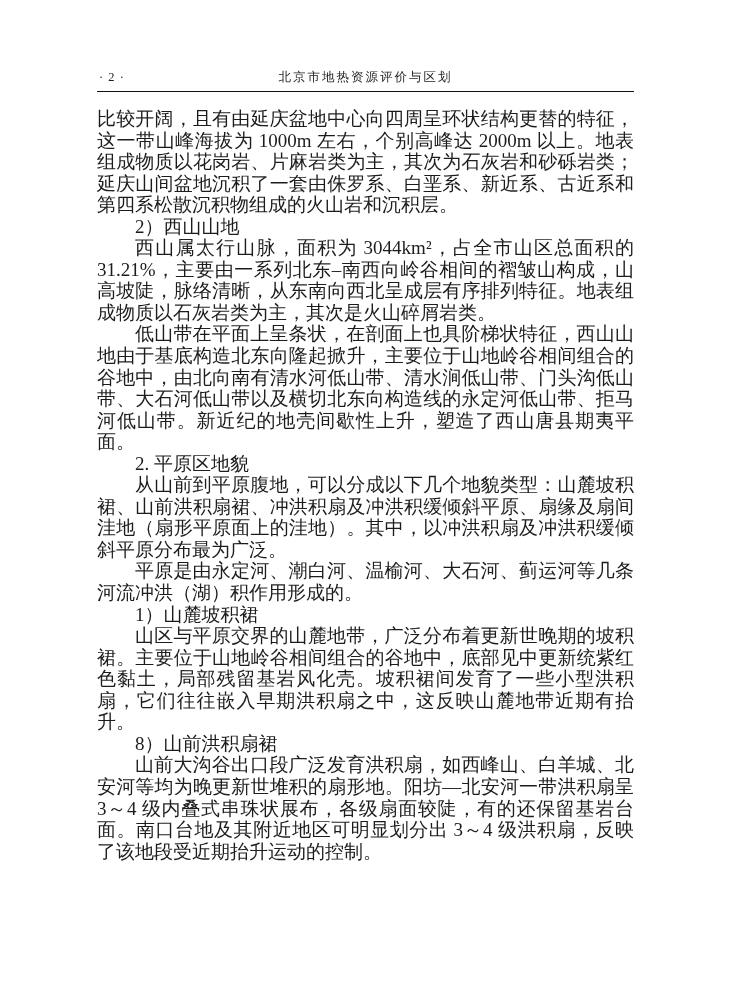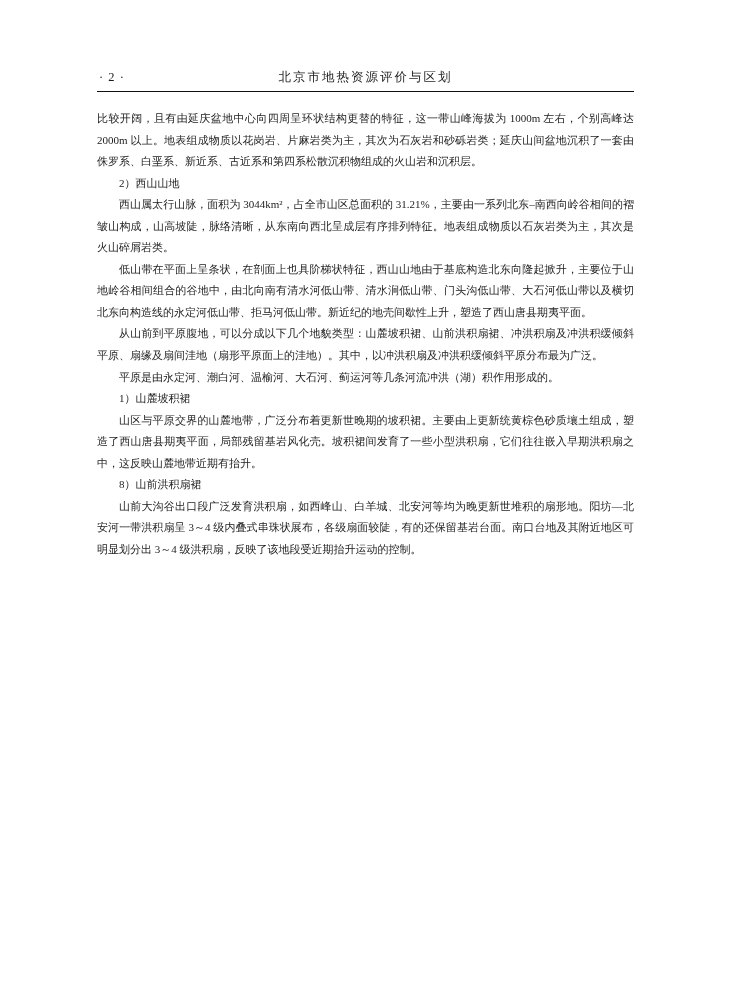--- a/index.html
+++ b/index.html
@@ -35,21 +35,21 @@
     text-align: center;
     letter-spacing: 2px;
   }
   .header-rule {
     height: 0;
     border-bottom: 1.2px solid #111;
     margin-top: 5px;
   }
   .body-text {
     margin-top: 16px;
-    font-size: 11px;
+    font-size: 19px;
     line-height: 21.55px;
     text-align: justify;
   }
   .para {
     margin: 0;
     text-indent: 2em;
   }
   .para.noindent {
     text-indent: 0;
   }
@@ -64,21 +64,22 @@
     <span class="running-title">北京市地热资源评价与区划</span>
   </header>
 
   <div class="header-rule"></div>
 
   <main class="body-text">
     <p class="para noindent">比较开阔，且有由延庆盆地中心向四周呈环状结构更替的特征，这一带山峰海拔为 1000m 左右，个别高峰达 2000m 以上。地表组成物质以花岗岩、片麻岩类为主，其次为石灰岩和砂砾岩类；延庆山间盆地沉积了一套由侏罗系、白垩系、新近系、古近系和第四系松散沉积物组成的火山岩和沉积层。</p>
     <p class="para">2）西山山地</p>
     <p class="para">西山属太行山脉，面积为 3044km²，占全市山区总面积的 31.21%，主要由一系列北东–南西向岭谷相间的褶皱山构成，山高坡陡，脉络清晰，从东南向西北呈成层有序排列特征。地表组成物质以石灰岩类为主，其次是火山碎屑岩类。</p>
     <p class="para">低山带在平面上呈条状，在剖面上也具阶梯状特征，西山山地由于基底构造北东向隆起掀升，主要位于山地岭谷相间组合的谷地中，由北向南有清水河低山带、清水涧低山带、门头沟低山带、大石河低山带以及横切北东向构造线的永定河低山带、拒马河低山带。新近纪的地壳间歇性上升，塑造了西山唐县期夷平面。</p>
+    <p class="para">2. 平原区地貌</p>
     <p class="para">从山前到平原腹地，可以分成以下几个地貌类型：山麓坡积裙、山前洪积扇裙、冲洪积扇及冲洪积缓倾斜平原、扇缘及扇间洼地（扇形平原面上的洼地）。其中，以冲洪积扇及冲洪积缓倾斜平原分布最为广泛。</p>
     <p class="para">平原是由永定河、潮白河、温榆河、大石河、蓟运河等几条河流冲洪（湖）积作用形成的。</p>
     <p class="para">1）山麓坡积裙</p>
-    <p class="para">山区与平原交界的山麓地带，广泛分布着更新世晚期的坡积裙。主要由上更新统黄棕色砂质壤土组成，塑造了西山唐县期夷平面，局部残留基岩风化壳。坡积裙间发育了一些小型洪积扇，它们往往嵌入早期洪积扇之中，这反映山麓地带近期有抬升。</p>
+    <p class="para">山区与平原交界的山麓地带，广泛分布着更新世晚期的坡积裙。主要位于山地岭谷相间组合的谷地中，底部见中更新统紫红色黏土，局部残留基岩风化壳。坡积裙间发育了一些小型洪积扇，它们往往嵌入早期洪积扇之中，这反映山麓地带近期有抬升。</p>
     <p class="para">8）山前洪积扇裙</p>
     <p class="para">山前大沟谷出口段广泛发育洪积扇，如西峰山、白羊城、北安河等均为晚更新世堆积的扇形地。阳坊—北安河一带洪积扇呈 3～4 级内叠式串珠状展布，各级扇面较陡，有的还保留基岩台面。南口台地及其附近地区可明显划分出 3～4 级洪积扇，反映了该地段受近期抬升运动的控制。</p>
   </main>
 
 </div>
 
 </body></html>

